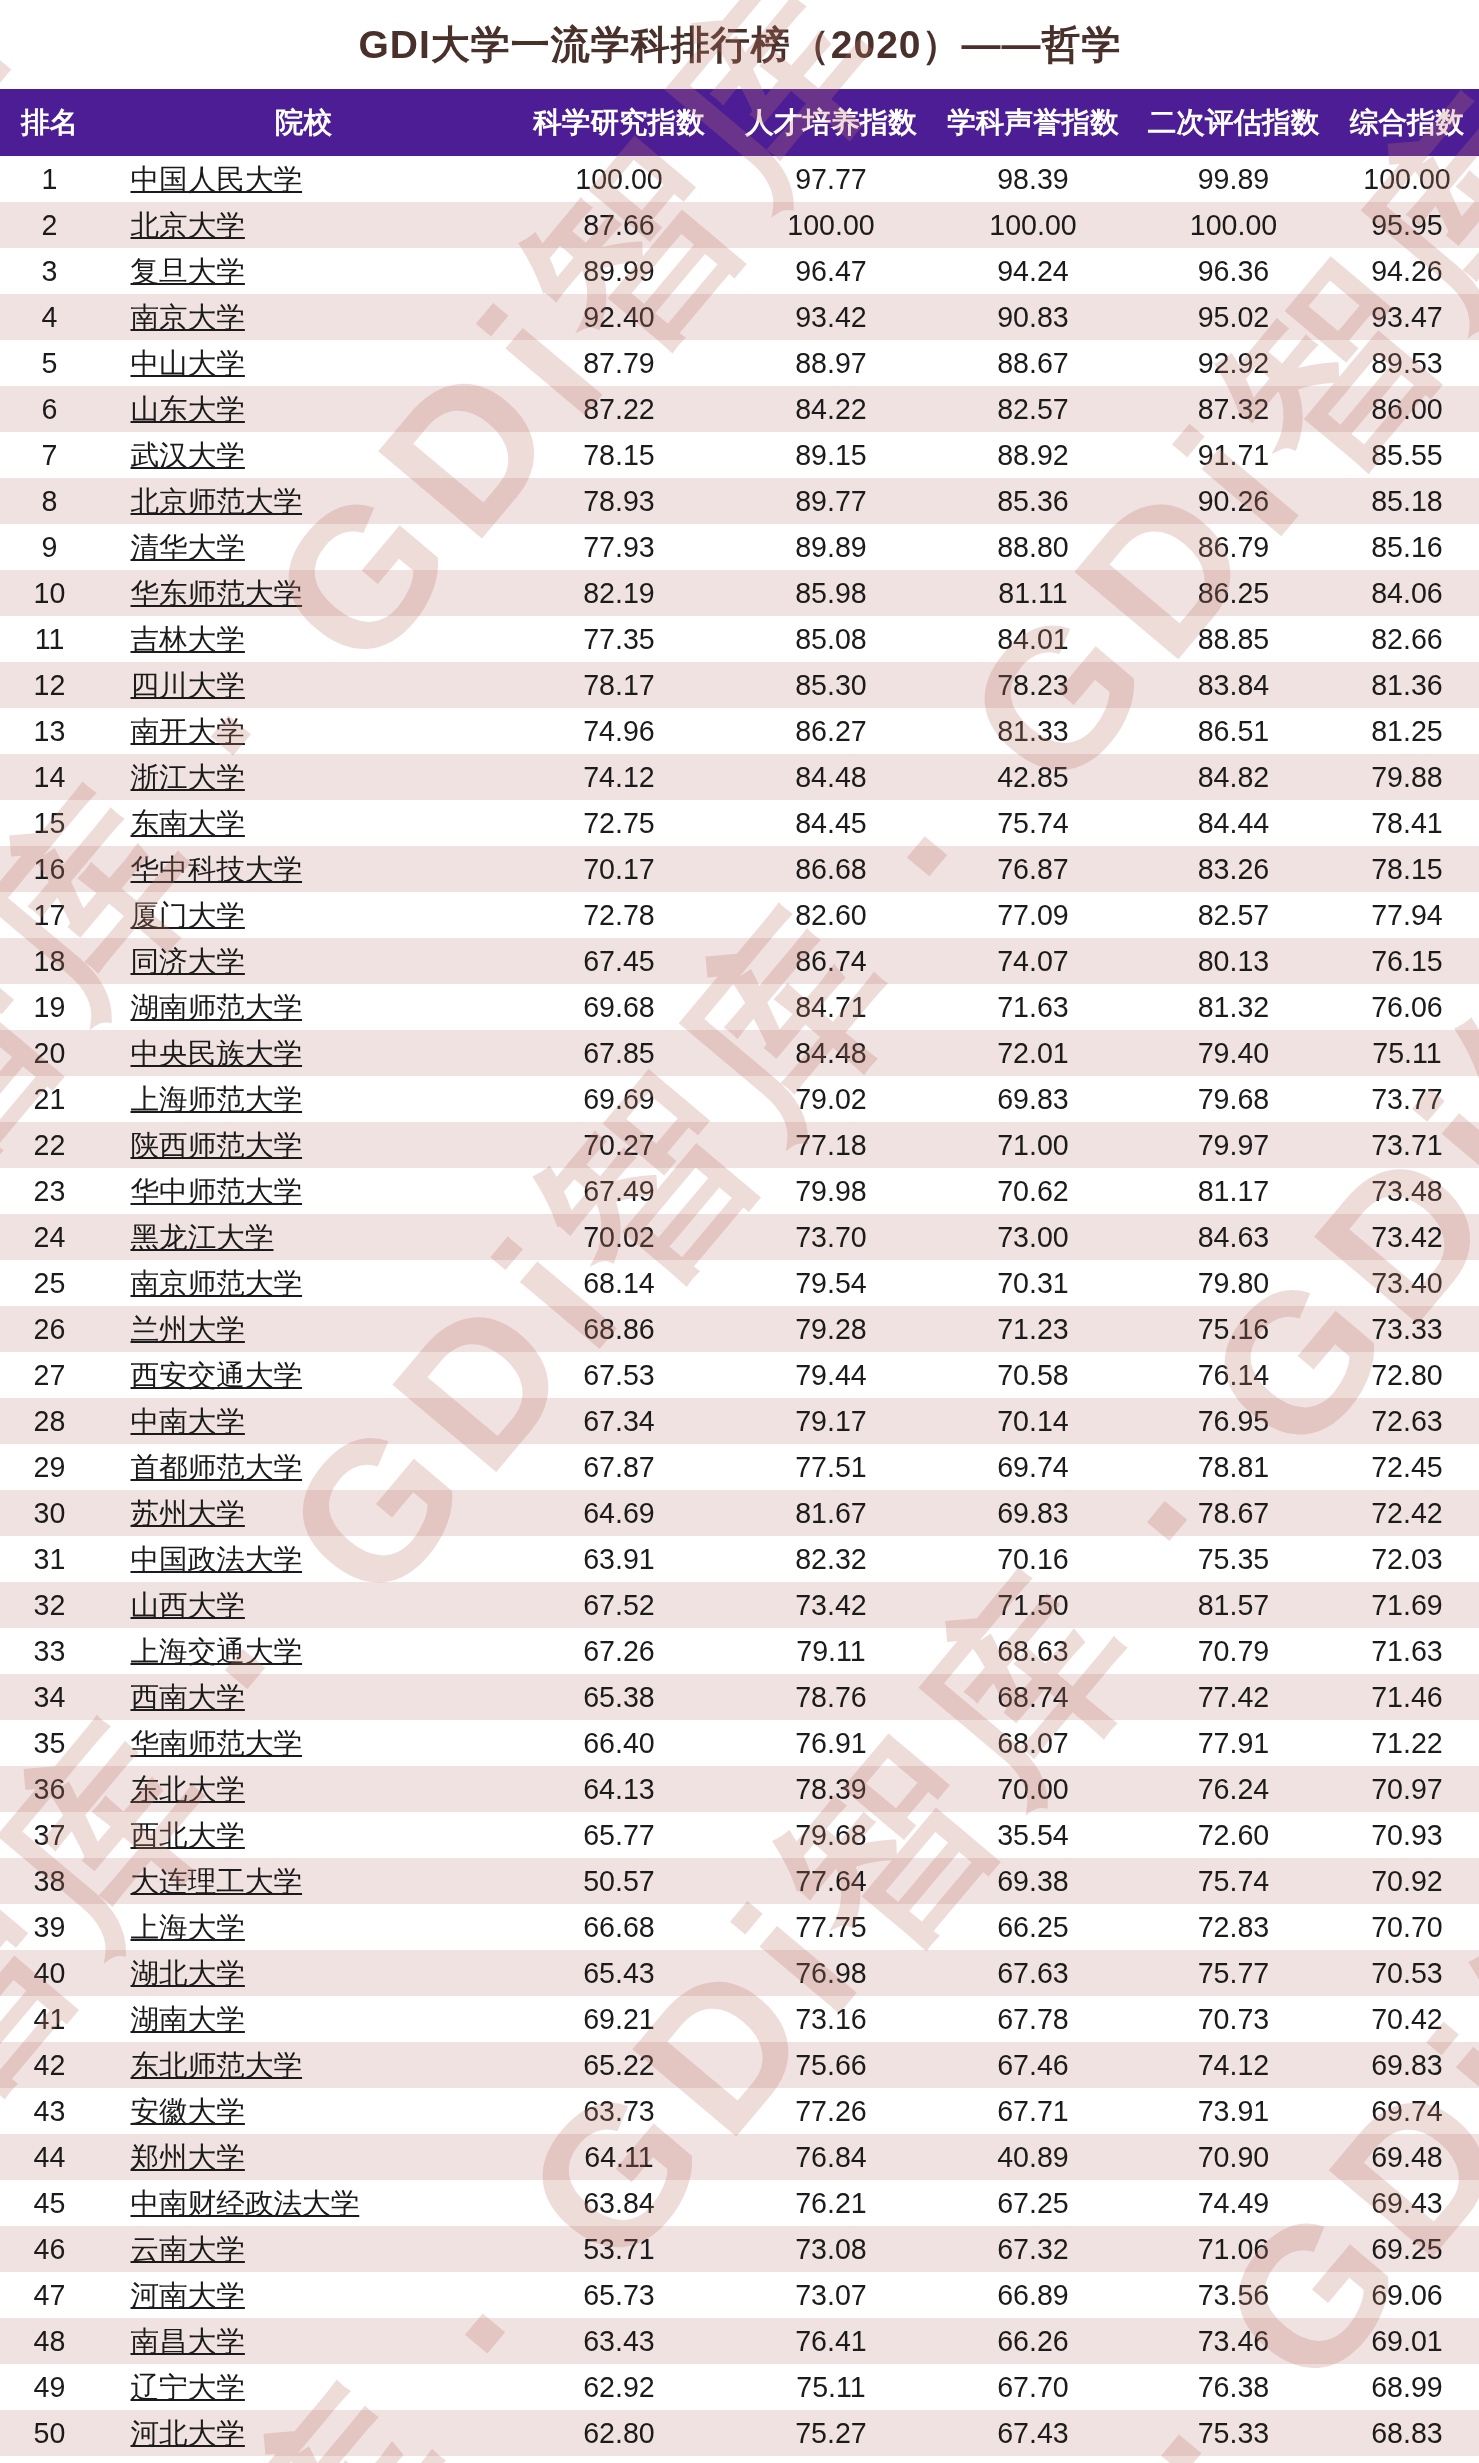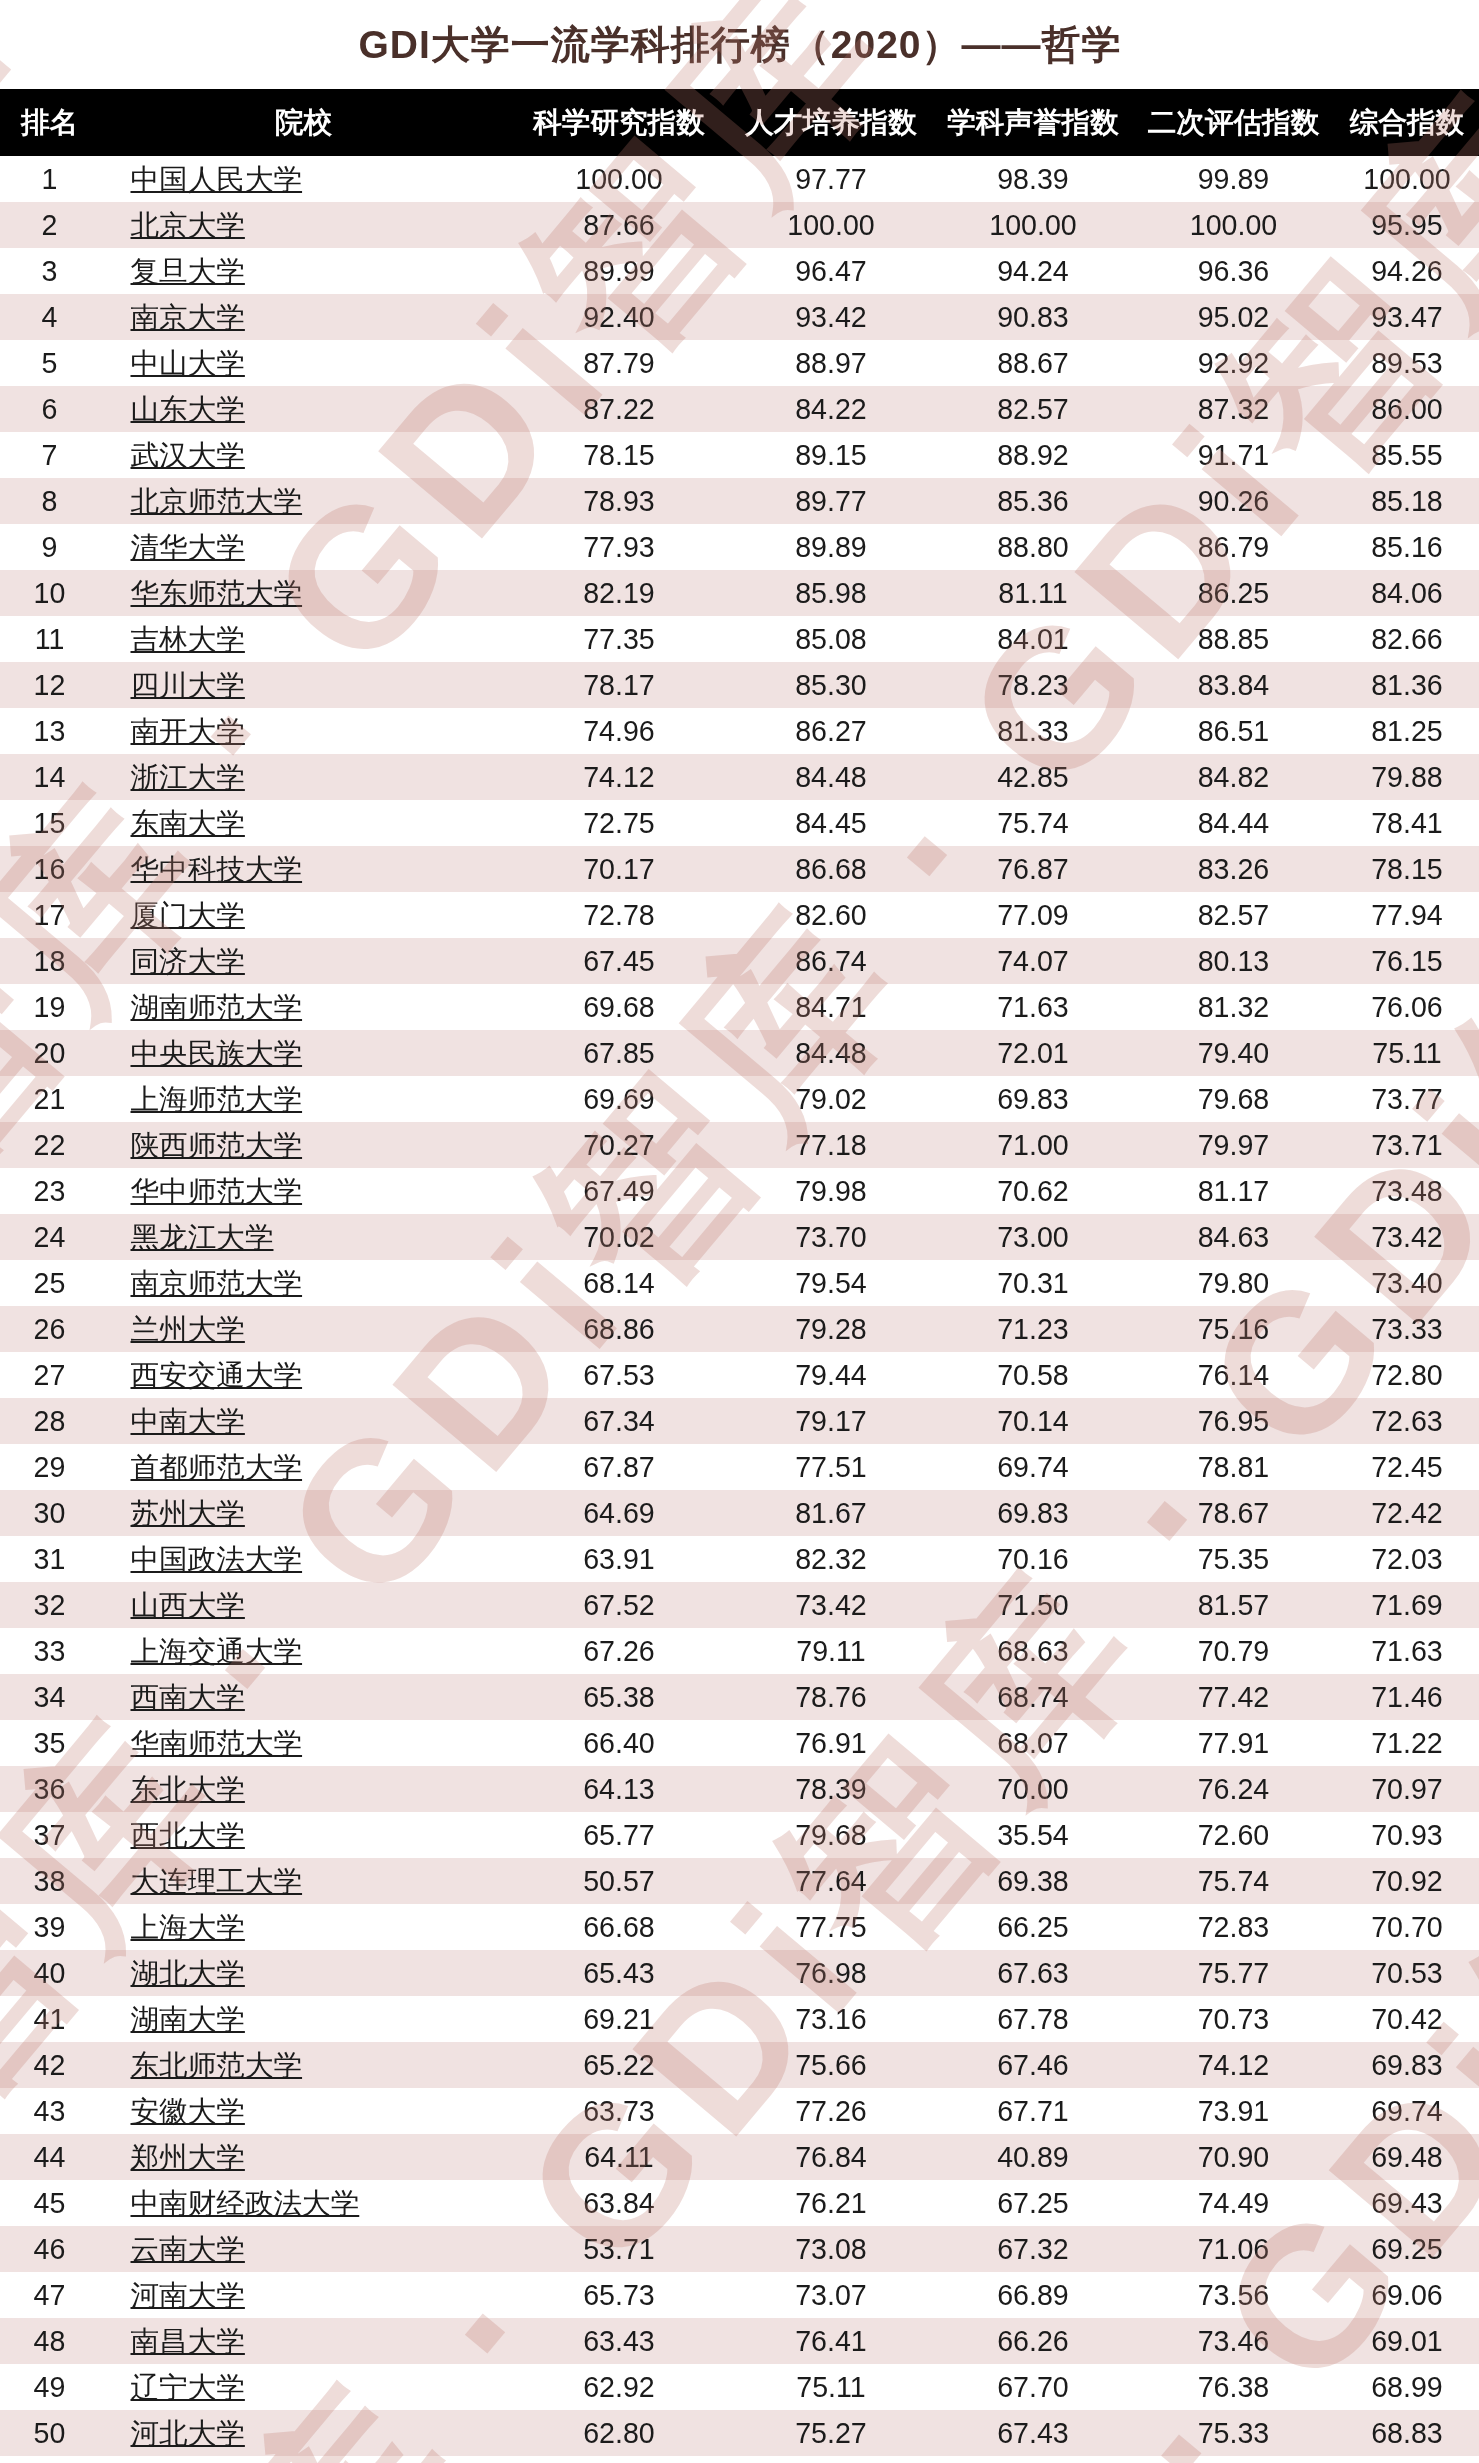--- a/index.html
+++ b/index.html
@@ -30,21 +30,21 @@
     font-weight: bold;
     color: #4a302a;
     letter-spacing: 1px;
   }
   table.ranking {
     width: 1480px;
     border-collapse: collapse;
     table-layout: fixed;
   }
   table.ranking th {
-    background: #000000;
+    background: #4c1d95;
     color: #ffffff;
     height: 67px;
     font-size: 28.6px;
     font-weight: bold;
     text-align: center;
     padding: 0;
   }
   table.ranking td {
     height: 46px;
     font-size: 28.6px;

